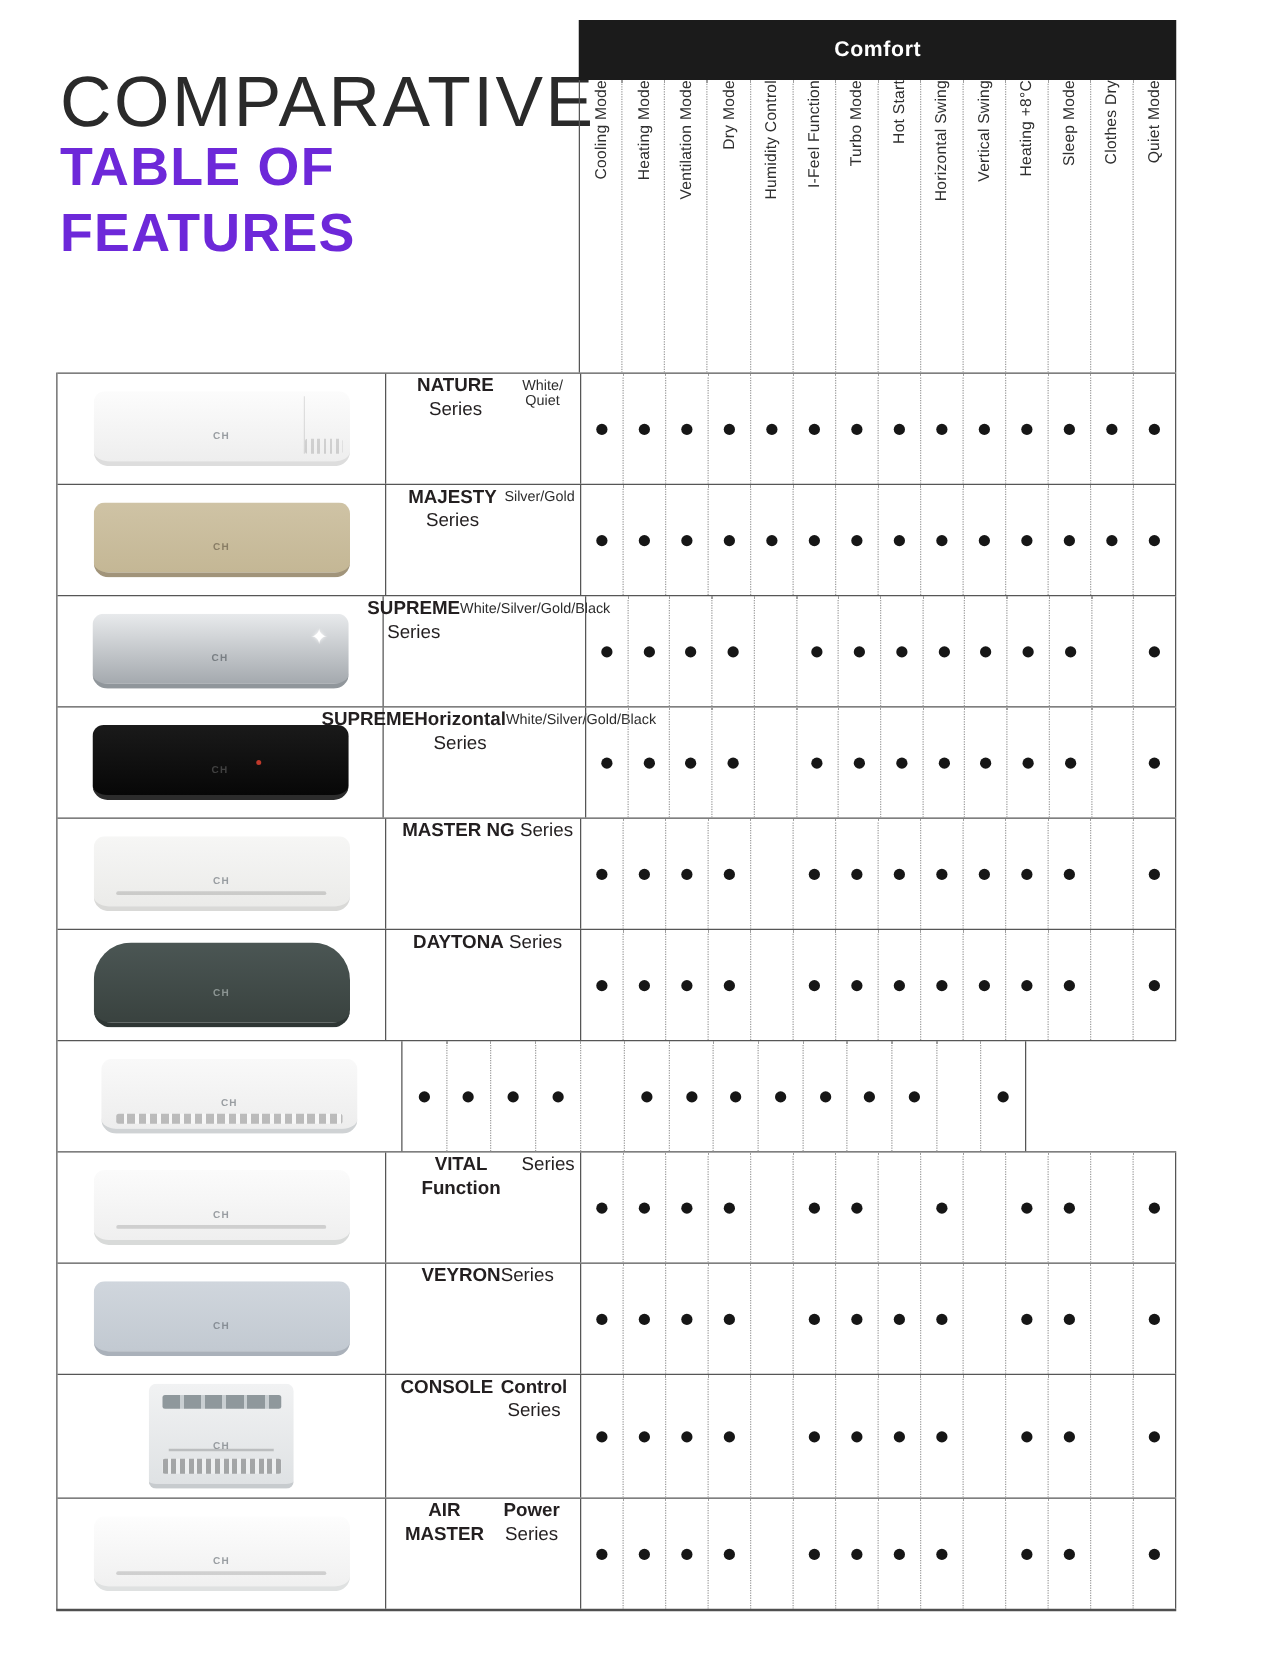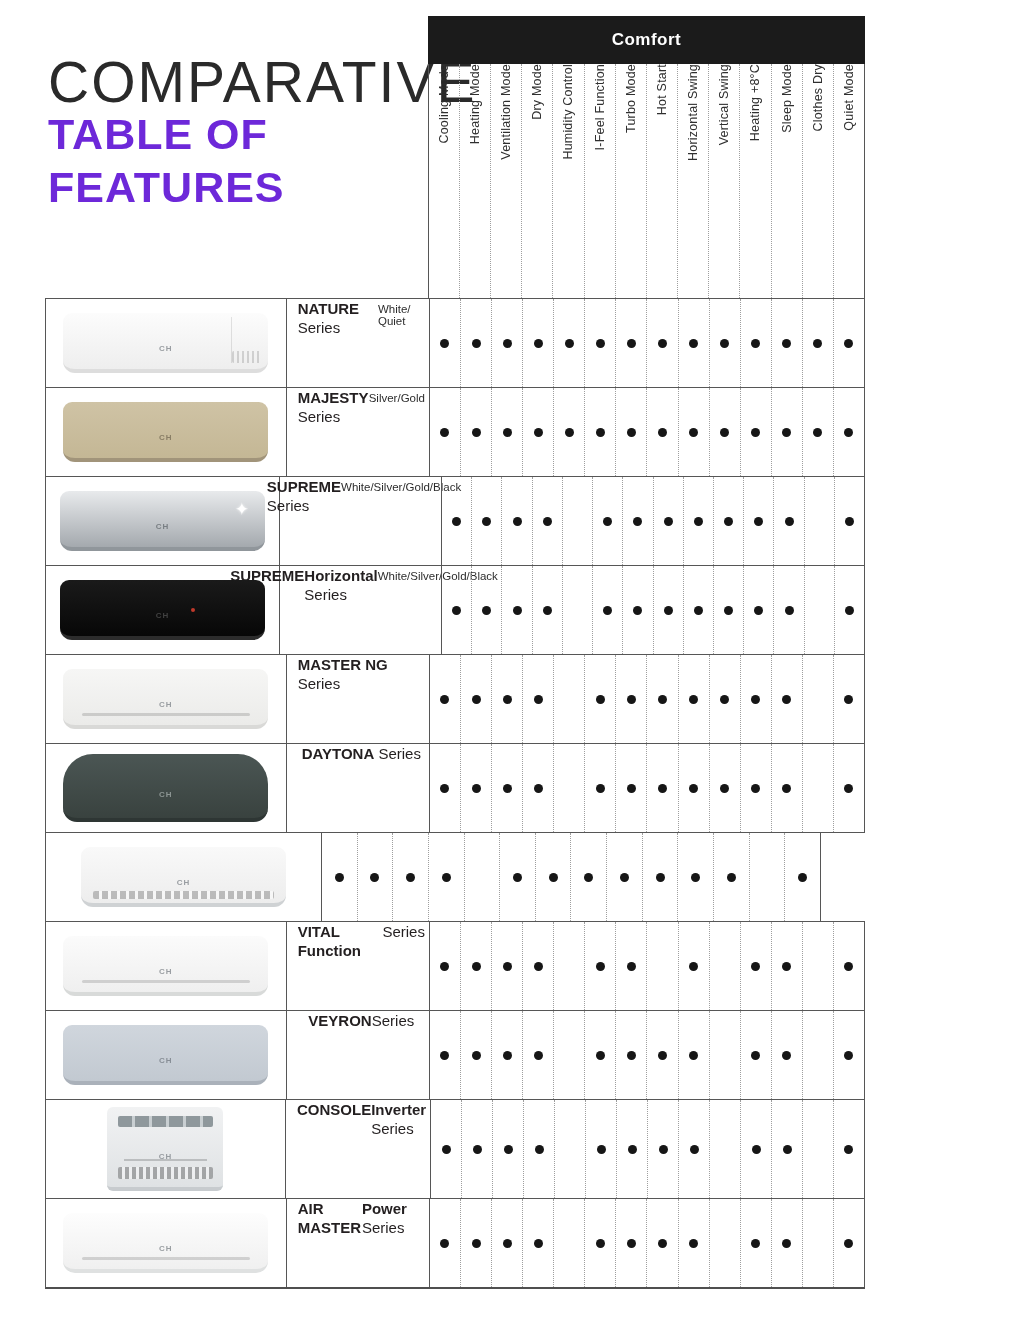--- a/index.html
+++ b/index.html
@@ -6,21 +6,21 @@
   html,body { background:#ffffff; }
   body { width:1021px; height:1324px; position:relative; overflow:hidden;
          font-family:"Liberation Sans", sans-serif; color:#222; }
 
   
   .title { position:absolute; left:48px; top:56px; }
   .title .t-light { font-size:57px; font-weight:300; letter-spacing:2px; color:#2a2a2a; line-height:52px; }
   .title .t-bold  { font-size:43px; font-weight:800; letter-spacing:1px; color:#6d28d9; line-height:53px; }
 
   
-  .ctable { position:absolute; left:45px; top:16px; width:820px; }
+  .ctable { position:absolute; left:45px; top:16px; width:896px;text-align:center; }
   .hdr-row { display:flex; }
   .hdr-spacer { width:438px; }
   .comfort-bar { width:500px; height:48px; background:#1b1b1b; color:#ffffff;
                  display:flex; align-items:center; justify-content:center;
                  font-size:17px; font-weight:700; letter-spacing:.5px; }
 
   .labels-row { display:flex; height:234px; }
   .labels-spacer { width:438px; }
   .gridpart { width:500px; display:flex; border-left:1px solid #565656; border-right:1px solid #565656; }
   .label-cell { flex:1; display:flex; justify-content:center; align-items:flex-start;
@@ -601,21 +601,21 @@
     <div class="cell-img">
           <div class="unit console" style="background: linear-gradient(rgb(241, 242, 243) 0%, rgb(223, 226, 228) 100%); border-bottom: 4px solid rgb(199, 203, 206);">
             <div class="unit-logo" style="color: rgb(138, 143, 148);">CH</div>
             <div class="con-vent"></div>
             <div class="con-slot"></div>
             <div class="con-grille"></div>
           </div>
         </div>
     <div class="cell-name">
       <div class="nm"><span class="b">CONSOLE</span><span class="r"></span></div>
-      <div class="nm"><span class="b">Inverter</span><span class="r"> Series</span></div>
+      <div class="nm"><span class="b">Control</span><span class="r"> Series</span></div>
 
     </div>
     <div class="gridpart">
           <div class="fcell">
             <span class="dot"></span>
           </div>
           <div class="fcell">
             <span class="dot"></span>
           </div>
           <div class="fcell">

